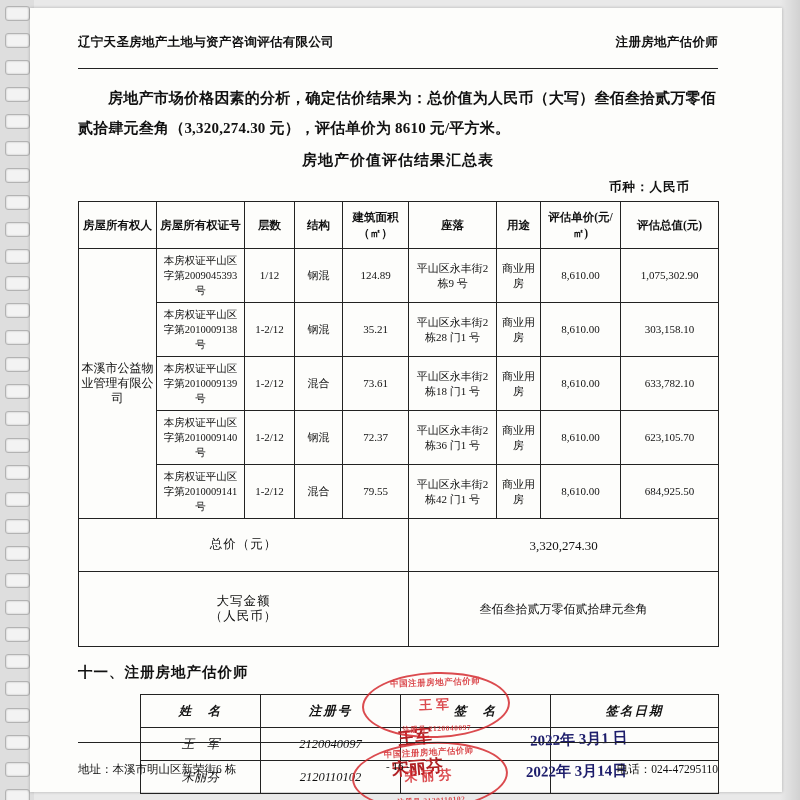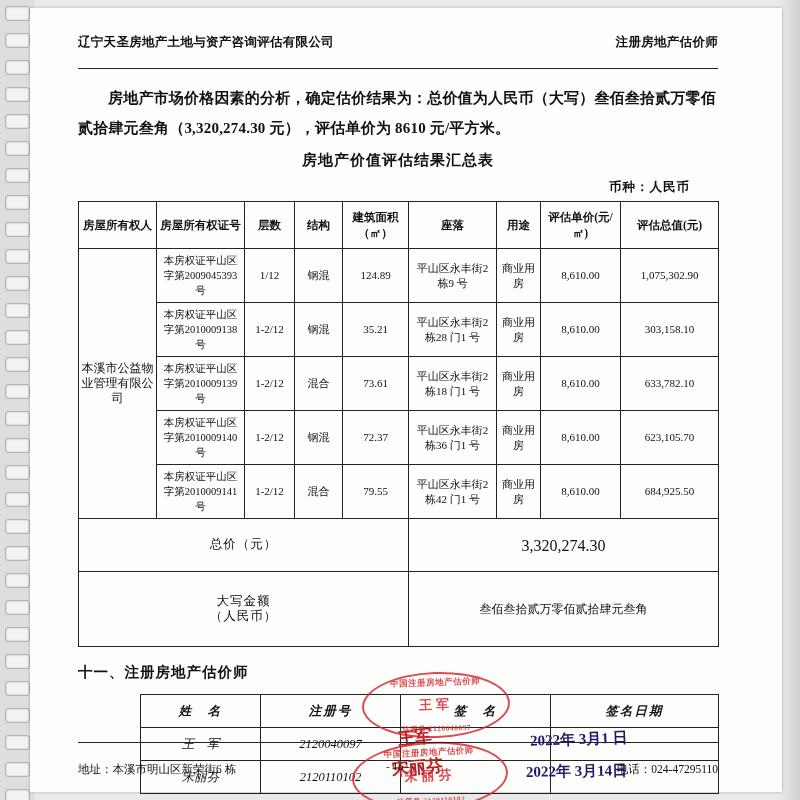--- a/index.html
+++ b/index.html
@@ -137,21 +137,21 @@
   td.total-label {
     font-weight: bold;
     font-size: 12.5px;
     letter-spacing: 1px;
     height: 44px;
     font-family: Liberation Mono, monospace;
   }
   td.total-value {
     text-align: left;
     padding-left: 18px;
-    font-size: 16px;
+    font-size: 13px;
   }
   td.cap-label {
     font-weight: bold;
     font-size: 12.5px;
     letter-spacing: 1px;
     height: 66px;
     line-height: 26px;
   }
   td.cap-value {
     text-align: left;

